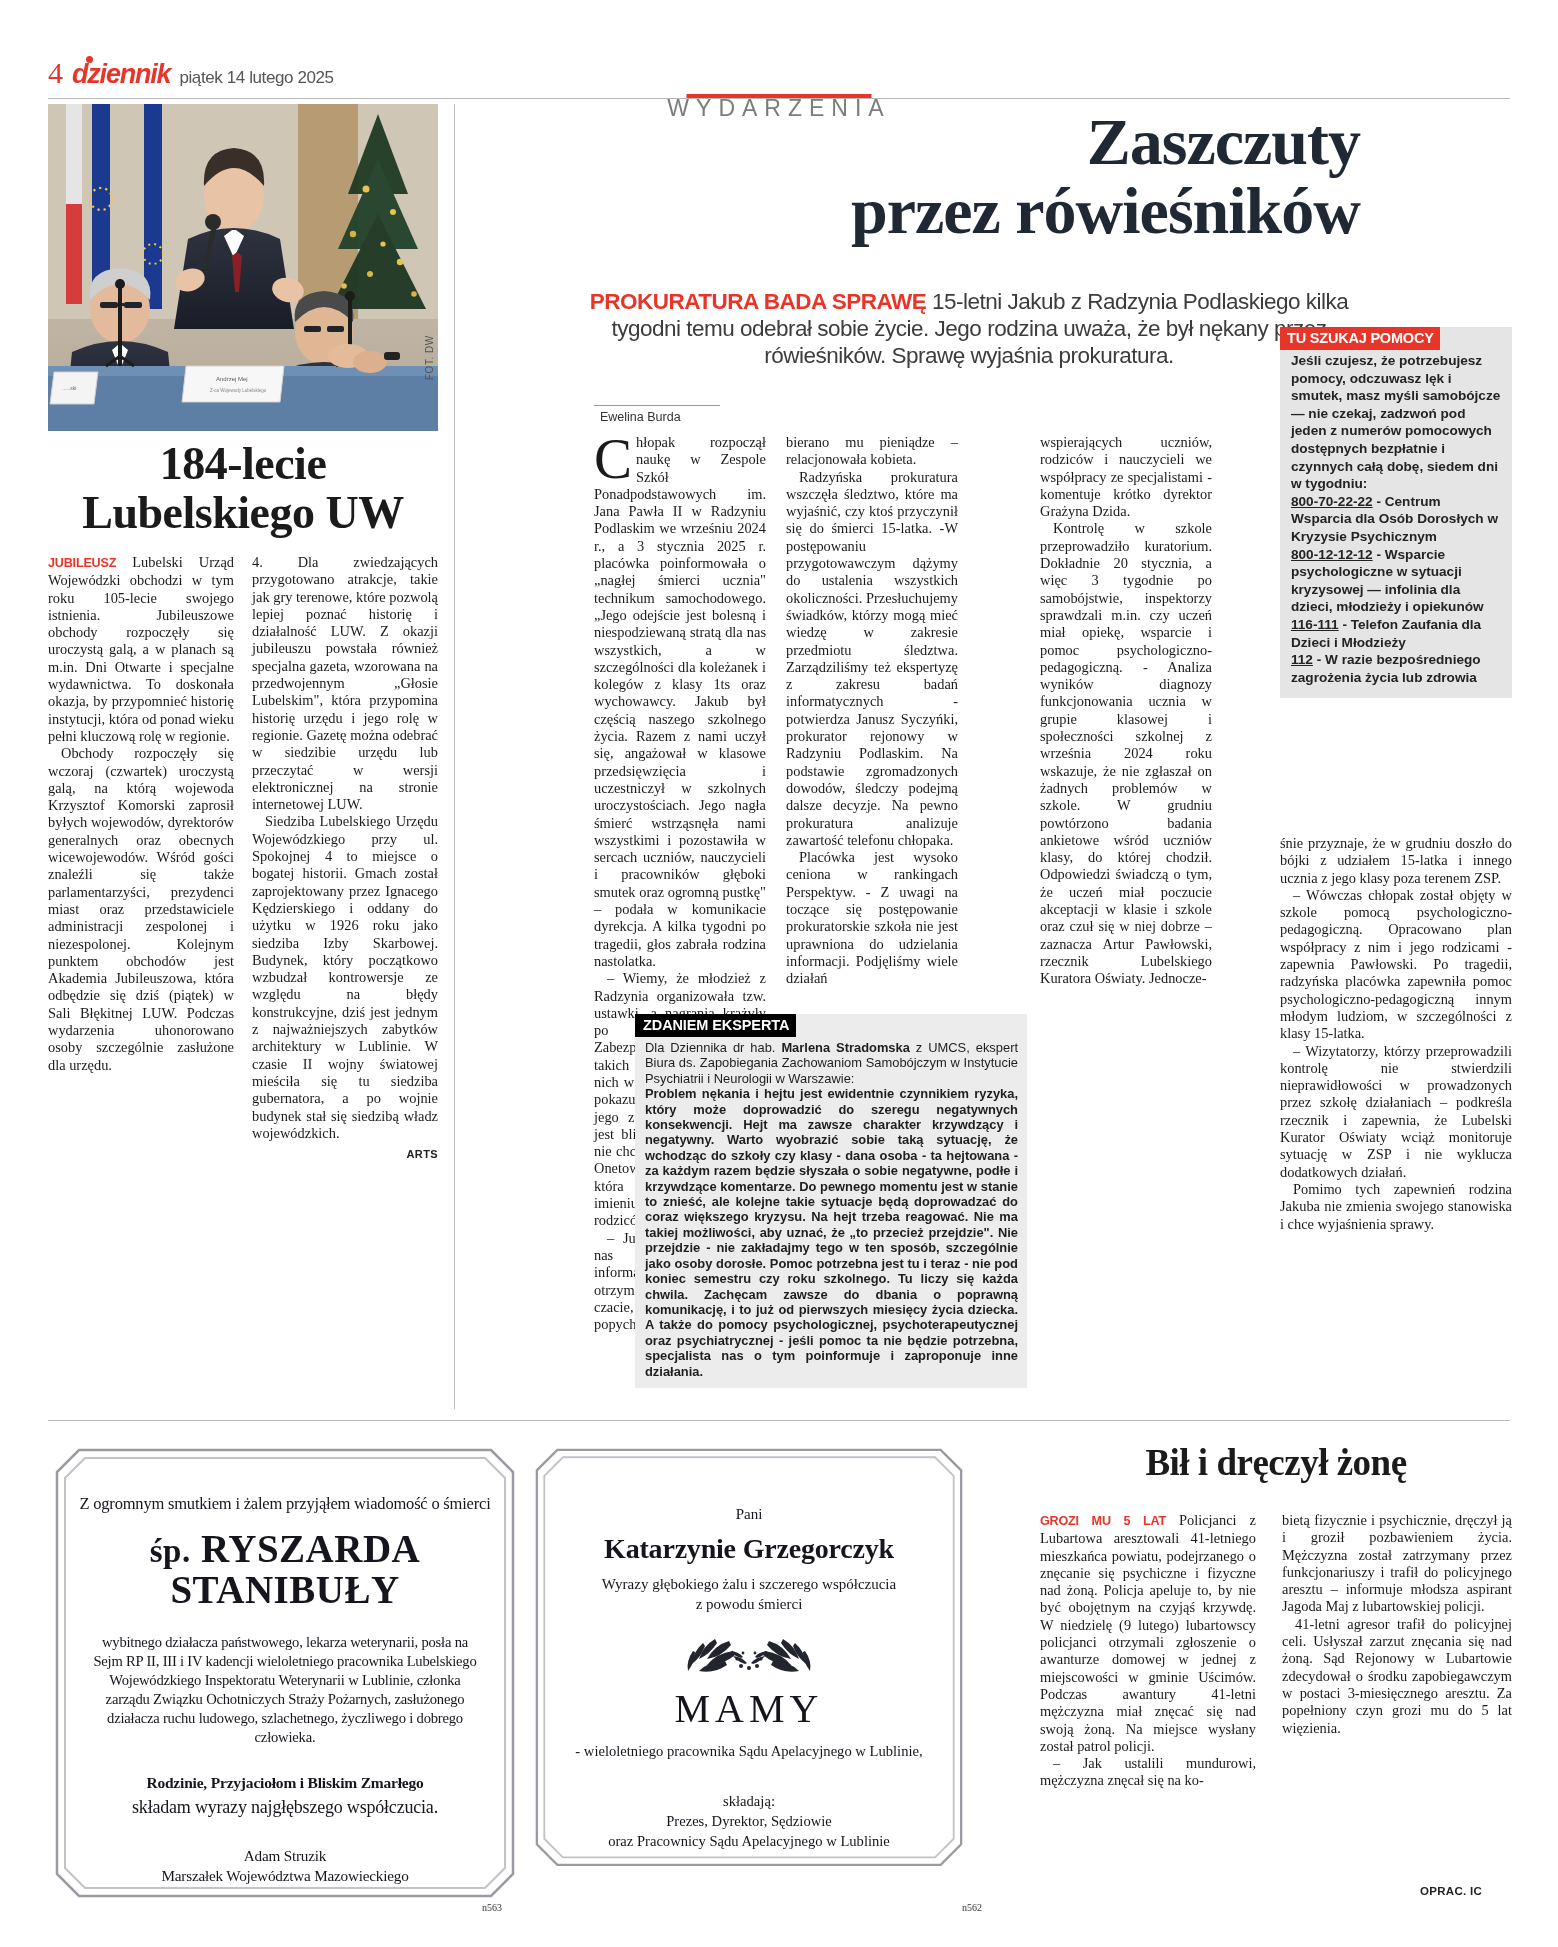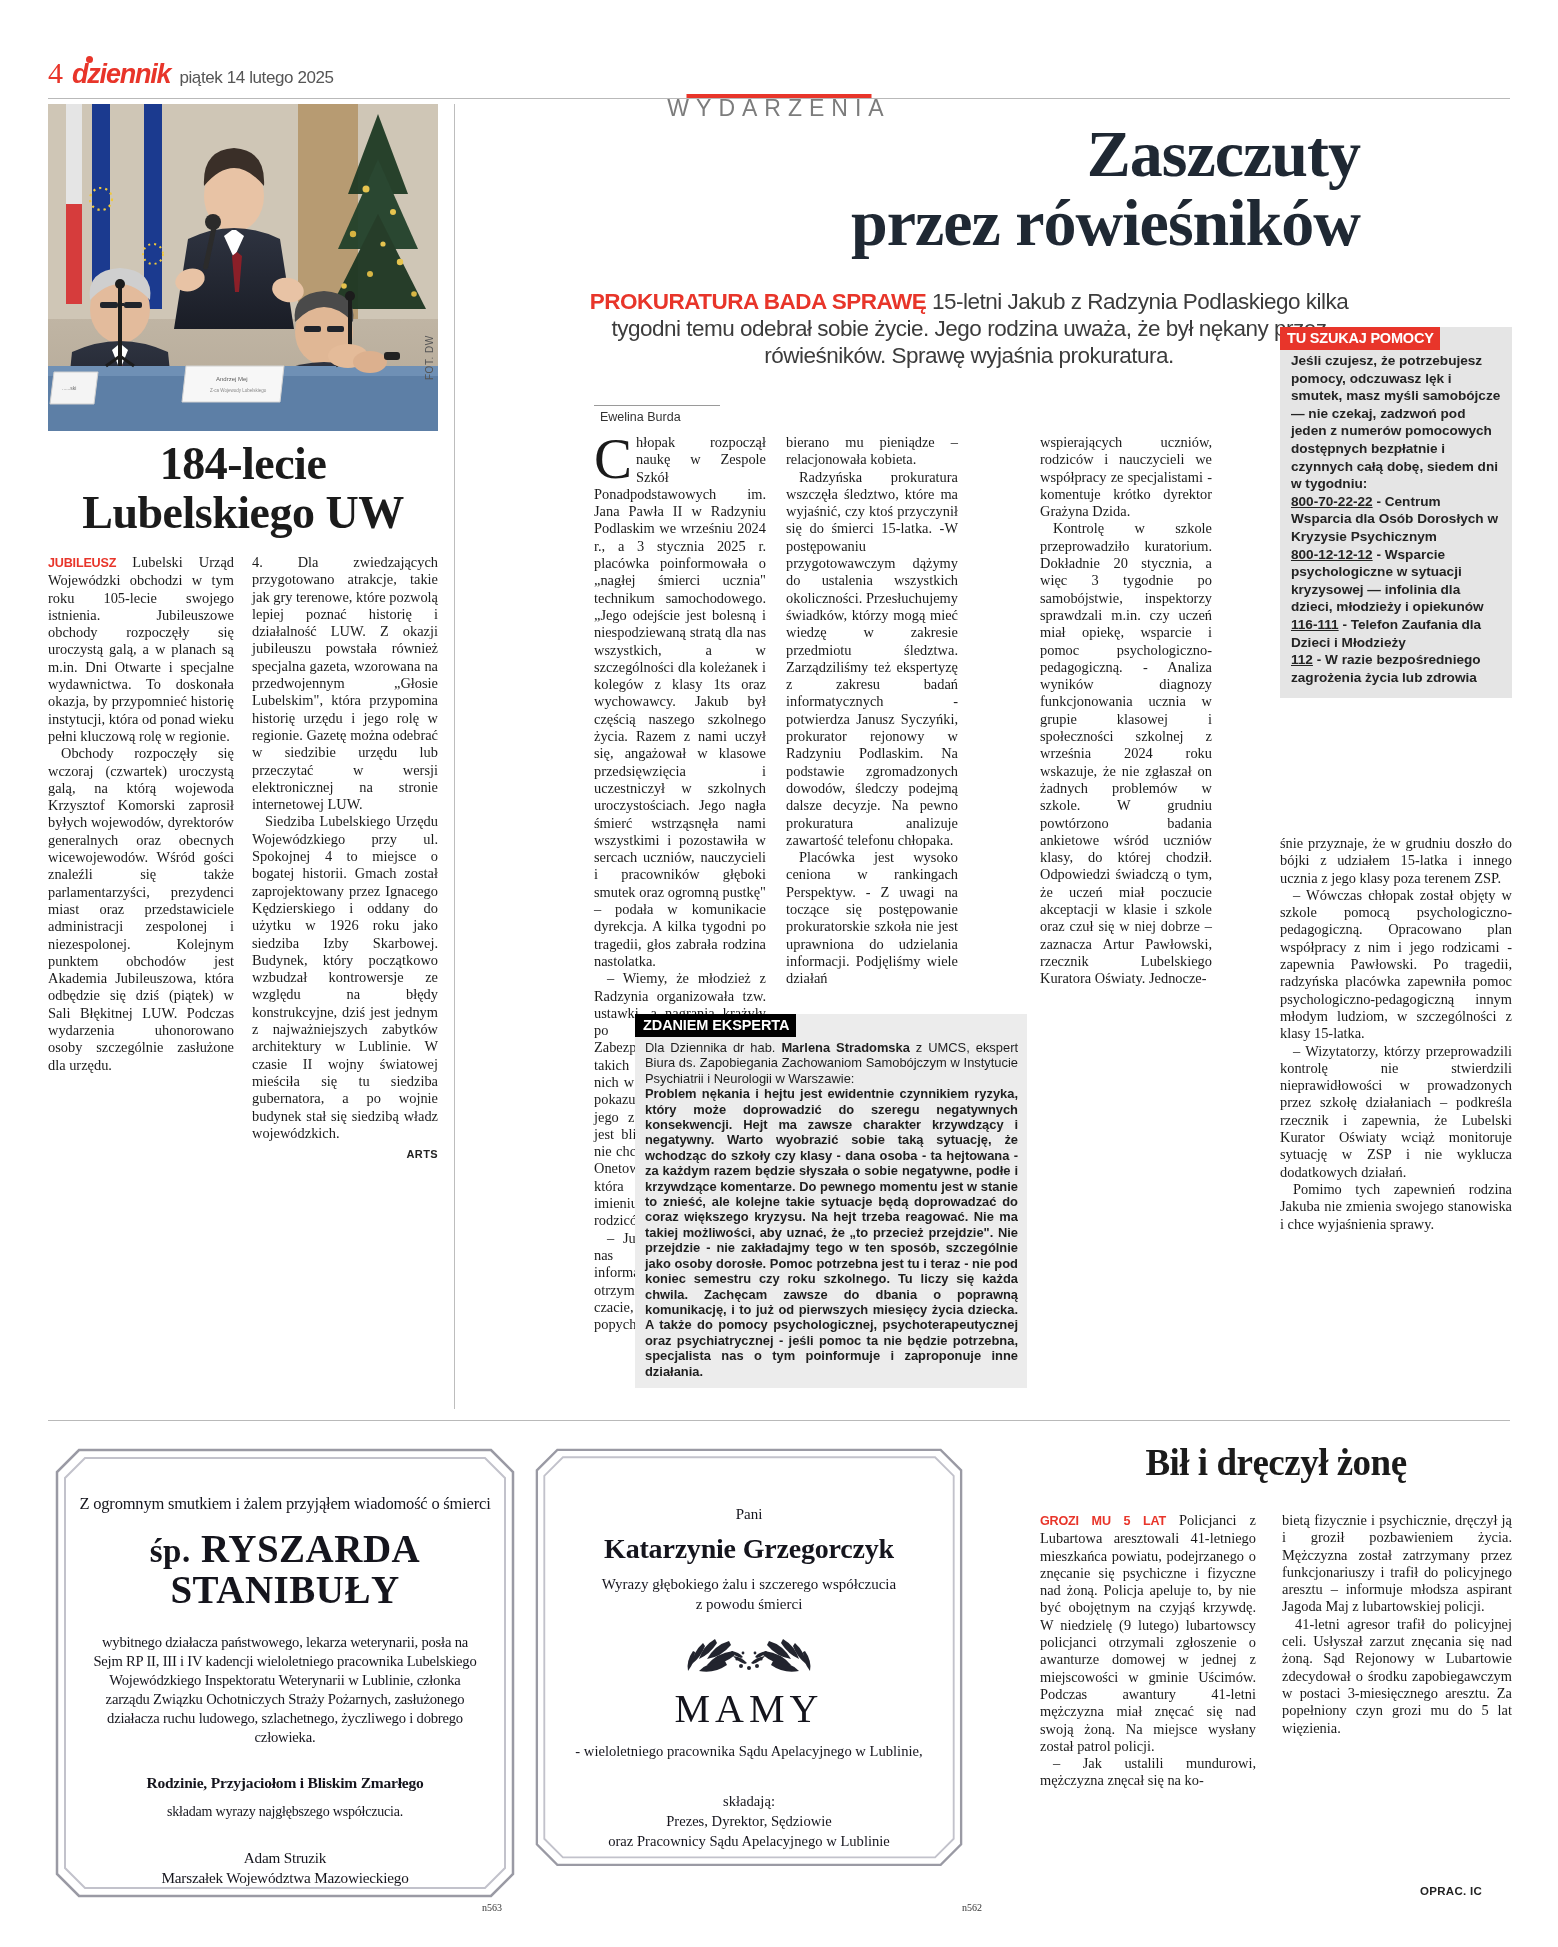--- a/index.html
+++ b/index.html
@@ -26,21 +26,21 @@
   .lh{position:absolute;left:48px;top:440px;width:390px;text-align:center;font-family:"Liberation Serif",serif;font-weight:700;font-size:46px;line-height:1.06;color:#1b1b1b;letter-spacing:-0.5px;}
 
   
   .col{position:absolute;font-family:"Liberation Serif",serif;font-size:14.4px;line-height:17.3px;text-align:justify;color:#1a1a1a;-webkit-hyphens:auto;hyphens:auto;}
   .col p{margin:0;text-indent:13px;}
   .col p.noind{text-indent:0;}
   .kicker{color:#e8352a;font-family:"Liberation Sans",sans-serif;font-weight:700;font-size:12.6px;letter-spacing:-0.2px;}
   .sig{font-family:"Liberation Sans",sans-serif;font-weight:700;font-size:11px;color:#222;text-align:right;display:block;margin-top:4px;letter-spacing:.4px;}
 
   
-  .mainhead{position:absolute;left:600px;top:108px;width:760px;text-align:right;font-family:"Liberation Serif",serif;font-weight:700;font-size:66px;line-height:1.04;color:#1f2833;letter-spacing:-1px;margin-top:12px;}
+  .mainhead{position:absolute;left:600px;top:108px;width:760px;text-align:right;font-family:"Liberation Serif",serif;font-weight:700;font-size:66px;line-height:1.04;color:#1f2833;letter-spacing:-1px;}
   .lead{position:absolute;left:578px;top:288px;width:782px;text-align:center;font-family:"Liberation Sans",sans-serif;font-size:22.5px;line-height:27px;color:#3c3c3c;letter-spacing:-0.5px;}
   .lead b{color:#e8352a;font-weight:700;}
 
   
   .vline{position:absolute;width:1px;background:#bdbdbd;}
 
   
   .byline{position:absolute;font-family:"Liberation Sans",sans-serif;font-size:12.5px;color:#333;}
   .byline-rule{position:absolute;height:1px;background:#9a9a9a;}
 
@@ -66,21 +66,21 @@
   
   .obit{position:absolute;background:#fff;}
   .obit .frame{position:absolute;inset:0;}
   .obit .inner{position:absolute;inset:0;display:flex;flex-direction:column;align-items:center;justify-content:flex-start;text-align:center;font-family:"Liberation Serif",serif;color:#15151d;}
   .obit-ref{position:absolute;font-family:"Liberation Serif",serif;font-size:10px;color:#333;}
   .ob1-l1{font-size:16.5px;margin-top:46px;letter-spacing:-0.2px;}
   .ob1-name{font-size:39px;font-weight:700;line-height:1.06;margin-top:14px;letter-spacing:.5px;}
   .ob1-name .sp{font-size:33px;}
   .ob1-desc{font-size:14.6px;line-height:19px;margin-top:22px;width:86%;letter-spacing:-0.2px;}
   .ob1-cond{font-size:15.5px;font-weight:700;margin-top:27px;letter-spacing:-0.2px;}
-  .ob1-cond2{font-size:14px;margin-top:12px;letter-spacing:-0.2px;}
+  .ob1-cond2{font-size:18px;margin-top:5px;letter-spacing:-0.2px;}
   .ob1-sign{font-size:15.2px;line-height:20px;margin-top:28px;letter-spacing:-0.2px;}
 
   .ob2-pani{font-size:15px;margin-top:58px;}
   .ob2-name{font-size:28px;font-weight:700;margin-top:10px;letter-spacing:-0.2px;}
   .ob2-txt{font-size:15px;line-height:20px;margin-top:9px;}
   .ob2-orn{margin-top:21px;}
   .ob2-mamy{font-size:40px;font-weight:400;letter-spacing:5px;margin-top:2px;}
   .ob2-role{font-size:14.6px;margin-top:11px;}
   .ob2-from{font-size:14.6px;line-height:20px;margin-top:31px;}
 

